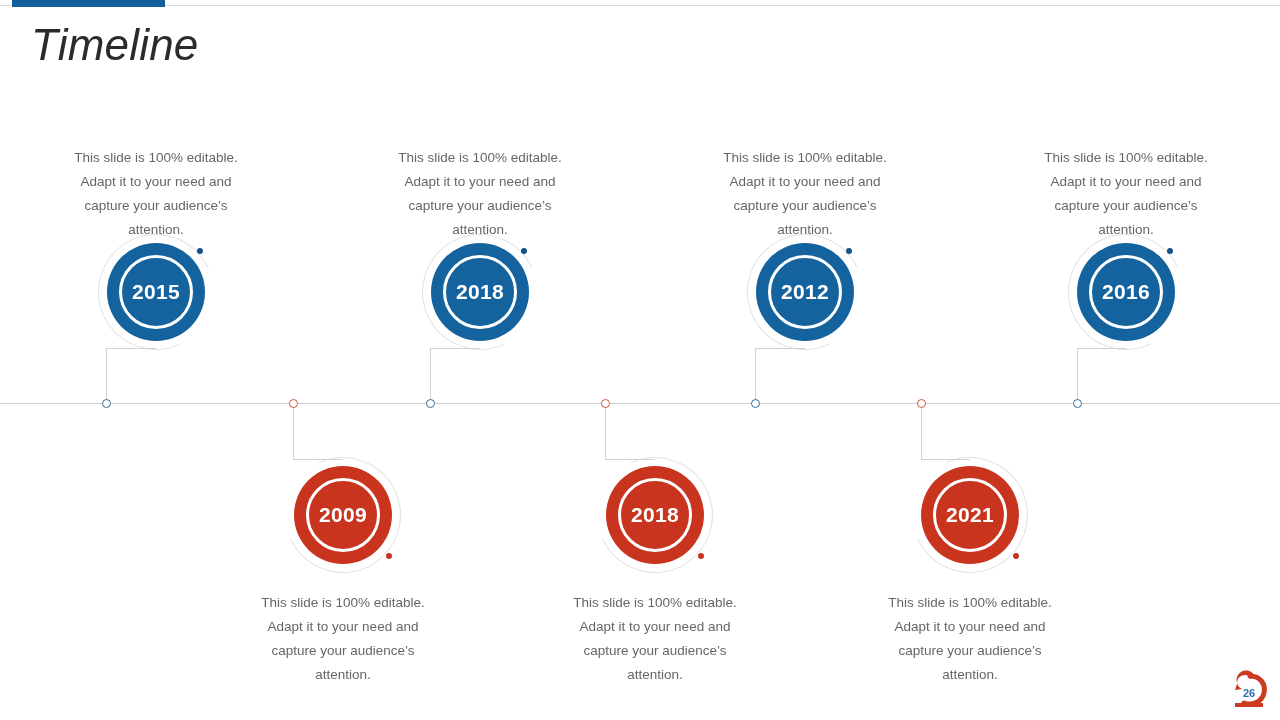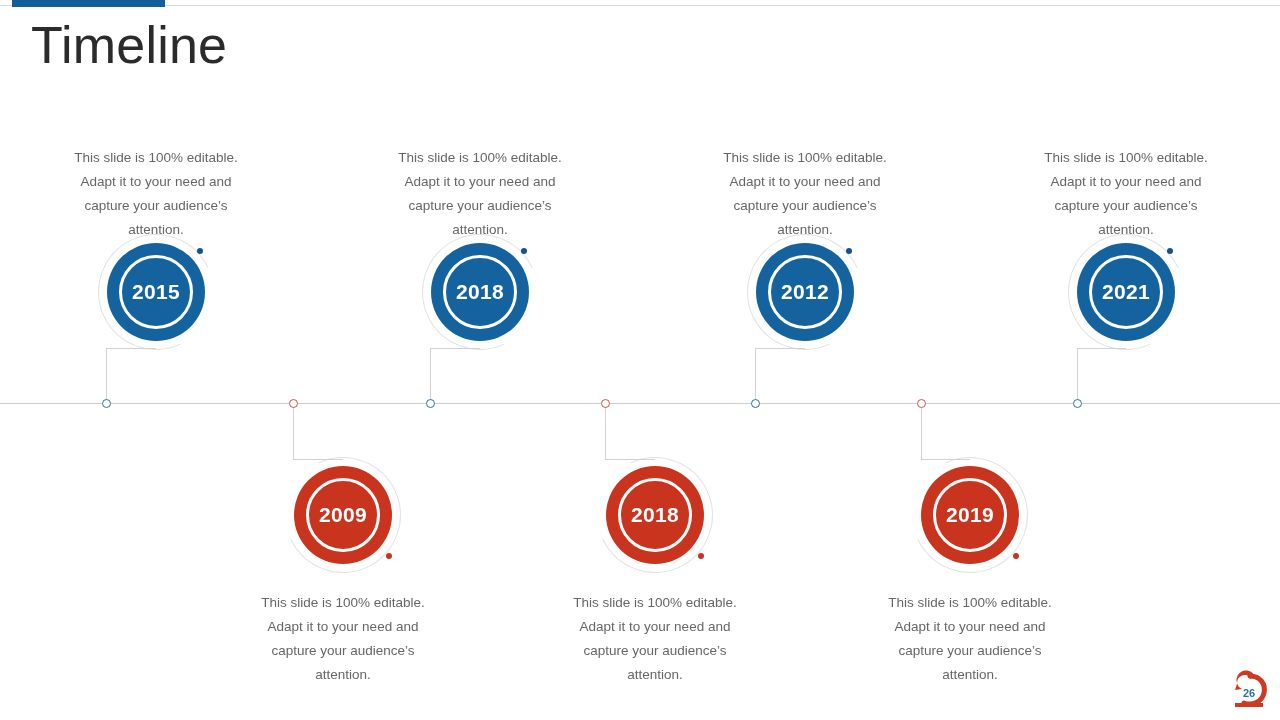--- a/index.html
+++ b/index.html
@@ -30,26 +30,27 @@
     position: absolute;
     left: 12px; top: 0;
     width: 153px; height: 7px;
     background: #115E9B;
   }
 
   
   .page-title {
     position: absolute;
     left: 31px; top: 19px;
-    font-size: 52px;
+    font-size: 44px;
     font-weight: 300;
     letter-spacing: 0.2px;
     color: #2b2b2b;
     line-height: 52px;
     white-space: nowrap;
+    font-style: italic;
   }
 
   
   .axis-line {
     position: absolute;
     left: 0; top: 403px;
     width: 1280px; height: 1px;
     background: #cfcfcf;
   }
 
@@ -237,34 +238,34 @@
     <div class="node-dot"></div>
   </div>
   <div class="connector-elbow" style="left:755px; top:348px; width:50px;"></div>
   <div class="connector-stem" style="left:755px; top:348px; height:55px;"></div>
   <div class="axis-marker blue" style="left:755px;"></div>
 
   <div class="node bottom" style="left:970px; top:515px;">
     <div class="node-arc"></div>
     <div class="node-disc"></div>
     <div class="node-inner-ring"></div>
-    <div class="node-year">2019</div>
+    <div class="node-year">2021</div>
     <div class="node-dot"></div>
   </div>
   <div class="connector-stem" style="left:921px; top:404px; height:55px;"></div>
   <div class="connector-elbow" style="left:921px; top:459px; width:49px;"></div>
   <div class="axis-marker red" style="left:921px;"></div>
   <div class="caption" style="left:877px; top:591px;">This slide is 100% editable. Adapt it to your need and capture your audience’s attention.</div>
 
   <div class="caption" style="left:1033px; top:146px;">This slide is 100% editable. Adapt it to your need and capture your audience’s attention.</div>
   <div class="node top" style="left:1126px; top:292px;">
     <div class="node-arc"></div>
     <div class="node-disc"></div>
     <div class="node-inner-ring"></div>
-    <div class="node-year">2021</div>
+    <div class="node-year">2016</div>
     <div class="node-dot"></div>
   </div>
   <div class="connector-elbow" style="left:1077px; top:348px; width:49px;"></div>
   <div class="connector-stem" style="left:1077px; top:348px; height:55px;"></div>
   <div class="axis-marker blue" style="left:1077px;"></div>
 
   <div class="page-badge">
     <svg width="46" height="44" viewBox="0 0 46 44">
       <path d="M30 9 C30 3, 22 1, 17 4 C12 7, 11 14, 15 18 L13 16 L11 22 L18 21 L15 19
                C12 15, 13 10, 17 8 C21 6, 26 7, 26 11 Z" fill="#CC3A21"></path>

